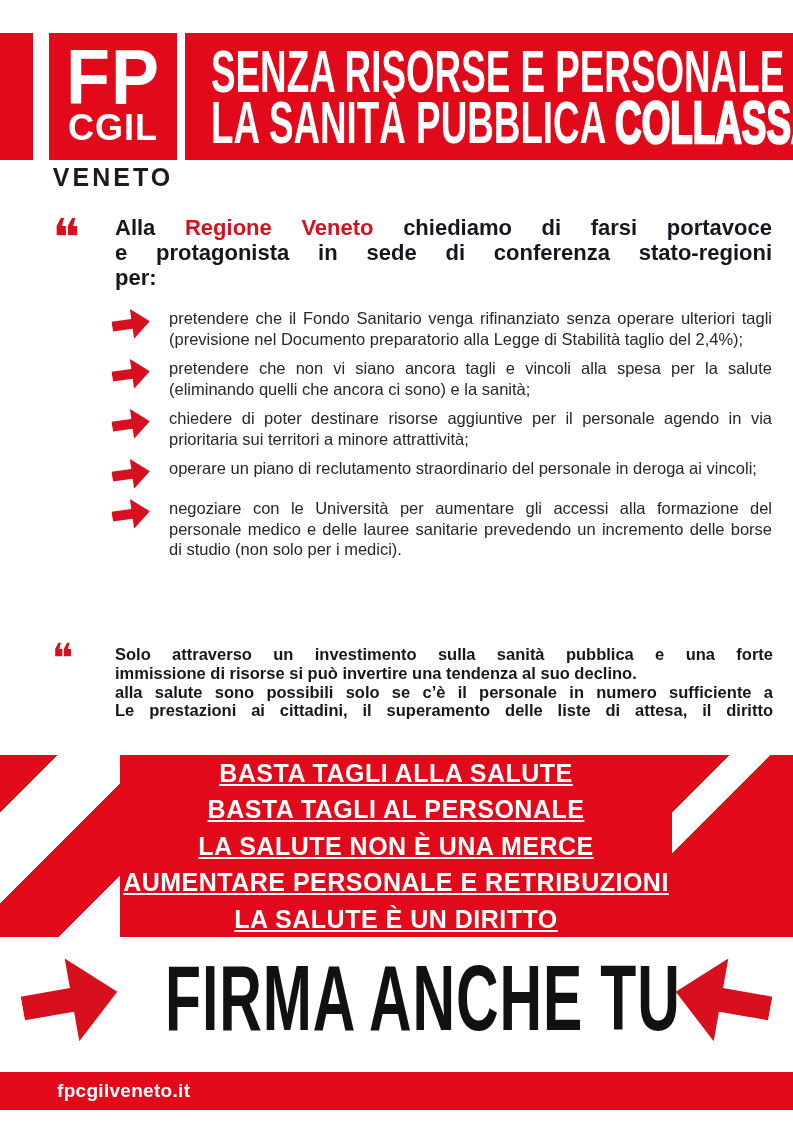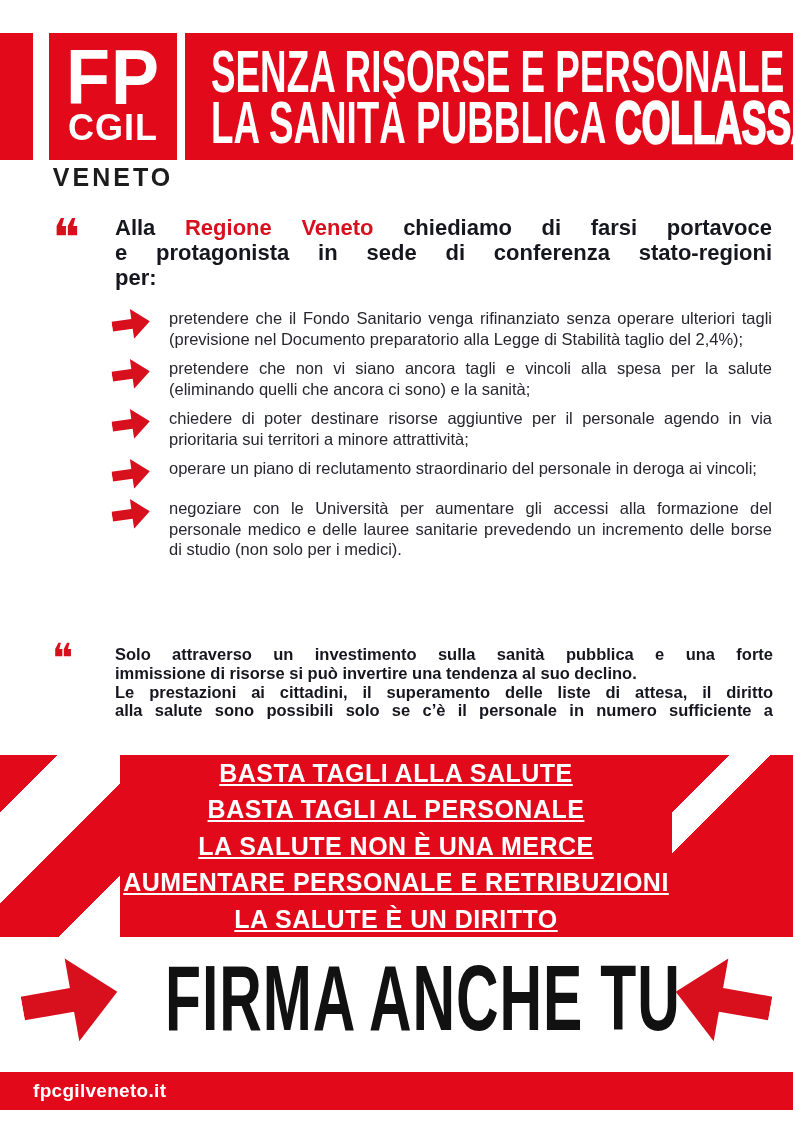--- a/index.html
+++ b/index.html
@@ -86,21 +86,21 @@
   .cta-arrow svg { transform:rotate(-10deg); display:block; }
   #cta-label {
     position:absolute; left:133px; top:6px; width:535px; text-align:center;
     font-size:67px; font-weight:bold; color:#111111; white-space:nowrap;
     letter-spacing:1px; transform:scale(0.88,1.38); transform-origin:center 45%;
   }
 
   
   #footer-bar {
     position:absolute; left:0; top:1072px; width:793px; height:38px;
-    display:flex; align-items:center; padding-left:33px;
+    display:flex; align-items:center; padding-left:57px;
   }
   #website { color:#ffffff; font-size:19px; font-weight:bold; letter-spacing:0.3px; }
 </style>
 </head>
 <body>
 
 <div id="page">
 
   <div id="edge-strip" class="red"></div>
 
@@ -163,22 +163,22 @@
           </svg>
         </span>
       <p class="btext">negoziare con le Università per aumentare gli accessi alla formazione del personale medico e delle lauree sanitarie prevedendo un incremento delle borse di studio (non solo per i medici).</p>
     </li>
   </ul>
 
   <div id="quote2-glyph" class="quote-glyph">❝</div>
   <div id="quote2">
     <div class="jline">Solo attraverso un investimento sulla sanità pubblica e una forte</div>
     <div>immissione di risorse si può invertire una tendenza al suo declino.</div>
+    <div class="jline">alla salute sono possibili solo se c’è il personale in numero sufficiente a</div>
     <div class="jline">Le prestazioni ai cittadini, il superamento delle liste di attesa, il diritto</div>
-    <div class="jline">alla salute sono possibili solo se c’è il personale in numero sufficiente a</div>
   </div>
 
   <div id="slogan-banner">
     <div id="stripes-left"></div>
     <div id="stripes-right"></div>
     <div id="slogan-center" class="red">
       <div class="slogan-line">BASTA TAGLI ALLA SALUTE</div>
       <div class="slogan-line">BASTA TAGLI AL PERSONALE</div>
       <div class="slogan-line">LA SALUTE NON È UNA MERCE</div>
       <div class="slogan-line">AUMENTARE PERSONALE E RETRIBUZIONI</div>

